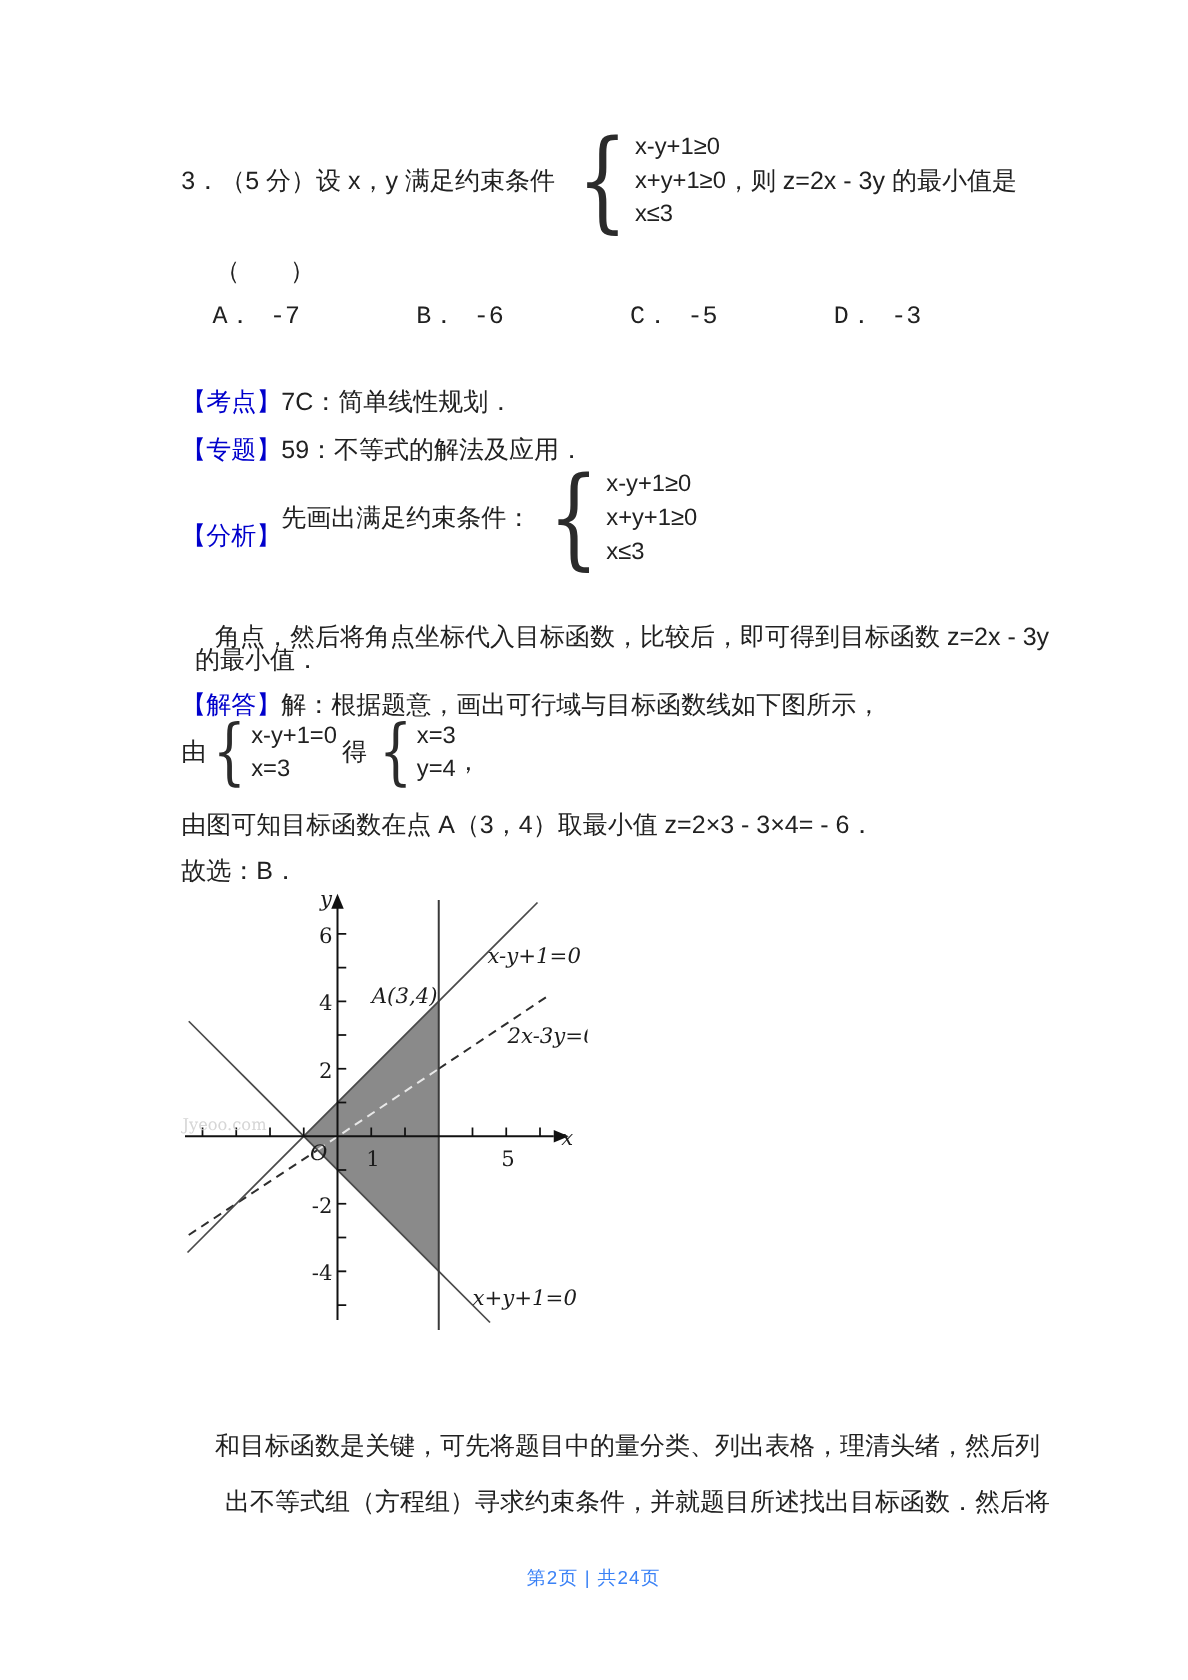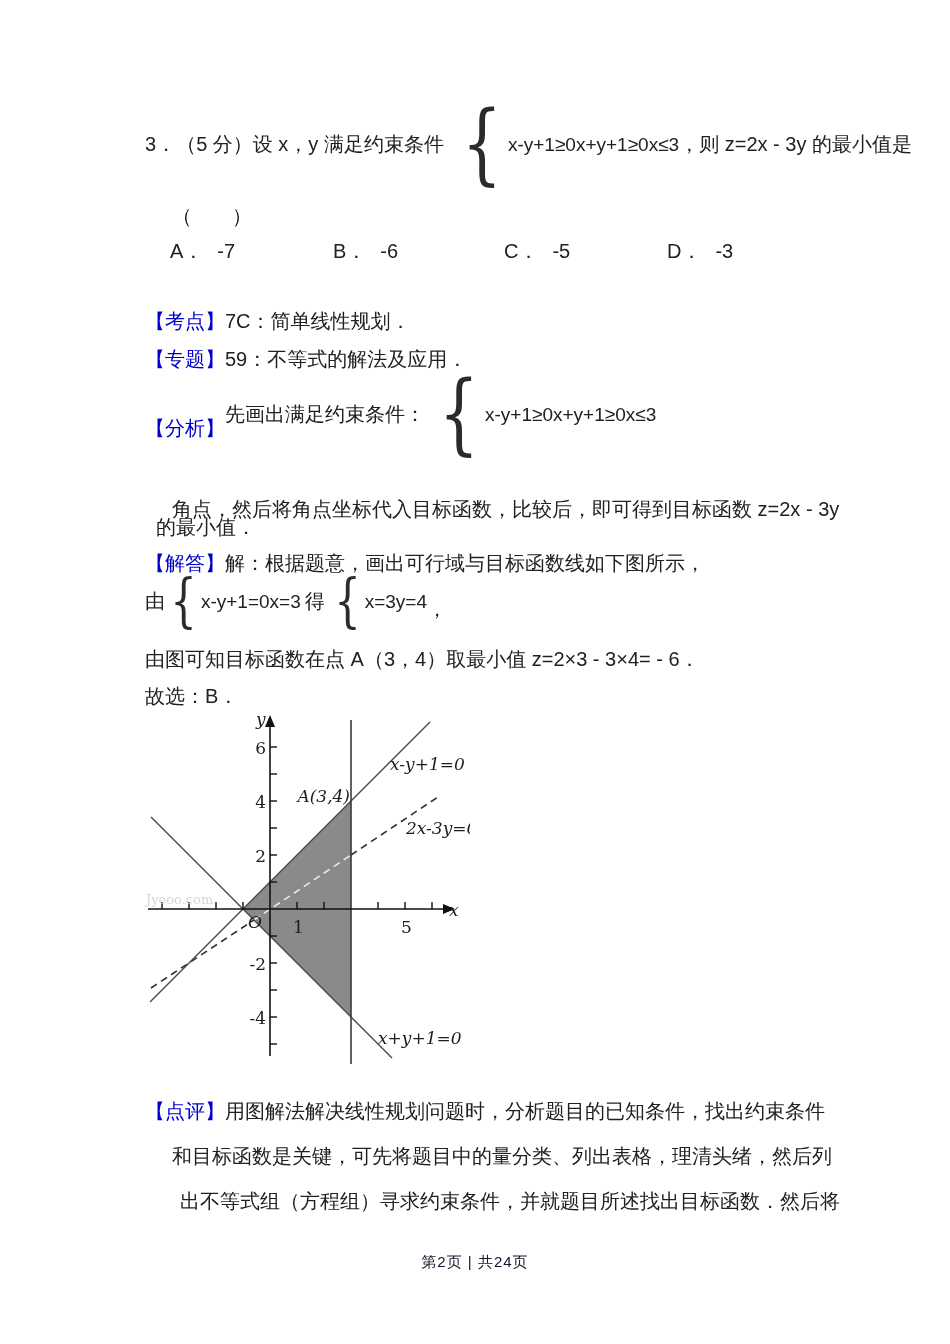--- a/index.html
+++ b/index.html
@@ -10,29 +10,29 @@
   .abs{position:absolute;}
   .row{display:flex;align-items:center;}
   .blue{color:#0000cc;margin-top:28px;}
   .sys{display:inline-flex;align-items:center;}
   .brace{
     font-family:"DejaVu Serif",serif;font-weight:400;color:#2b2b2b;
     display:inline-block;transform:scaleX(.72);transform-origin:center;
   }
   .brace.b3{font-size:88px;line-height:.92;margin-right:-2px;}
   .brace.b2{font-size:58px;line-height:.95;margin-right:-1px;}
-  .sys-lines{display:inline-flex;flex-direction:row;justify-content:center;}
+  .sys-lines{display:inline-flex;flex-direction:column;justify-content:center;}
   .sys-lines .ln{font-size:19px;line-height:27px;white-space:nowrap;}
   .txt{white-space:nowrap;}
   .opt{position:absolute;top:0;white-space:nowrap;}
   .opt .val{margin-left:14px;}
   .comma-low{align-self:flex-end;margin-bottom:6px;}
   .footer{
     position:absolute;top:1253px;left:0;width:100%;text-align:center;
-    font-size:15px;color:#0f172a;letter-spacing:1px;
+    font-size:15px;color:#3b82f6;letter-spacing:1px;
   }
   svg text{font-family:"DejaVu Serif",serif;font-size:17px;fill:#1c1c1c;}
   svg text.it{font-style:italic;}
   svg text.wm{font-size:13px;fill:#d6d6d6;font-style:normal;}
 </style>
 </head>
 <body>
 
 <div class="page">
 
@@ -46,21 +46,21 @@
         <span class="ln">x-y+1≥0</span>
         <span class="ln">x+y+1≥0</span>
         <span class="ln">x≤3</span>
       </span>
     </span>
     <span class="txt">，则 z=2x - 3y 的最小值是</span>
   </div>
 
   <div class="abs txt" style="left:172px;top:203px;">（　　）</div>
 
-  <div class="abs" style="left:0;top:238px;width:782px;height:24px;">
+  <div class="abs" style="left:0;top:238px;width:782px;height:24px;font-family:Liberation Mono, monospace;">
     <span class="opt" style="left:170px;">
       <span>A．</span><span class="val">-7</span>
     </span>
     <span class="opt" style="left:333px;">
       <span>B．</span><span class="val">-6</span>
     </span>
     <span class="opt" style="left:504px;">
       <span>C．</span><span class="val">-5</span>
     </span>
     <span class="opt" style="left:667px;">
@@ -171,21 +171,18 @@
     <text text-anchor="end" x="126" y="96">4</text>
     <text text-anchor="end" x="126" y="150">2</text>
     <text text-anchor="end" x="126" y="258">-2</text>
     <text text-anchor="end" x="126" y="312">-4</text>
     <text class="it" text-anchor="end" x="210" y="90">A(3,4)</text>
     <text class="it" x="250" y="58">x-y+1=0</text>
     <text class="it" x="266" y="122">2x-3y=0</text>
     <text class="it" x="238" y="332">x+y+1=0</text>
   </svg>
 
-  <div class="abs txt" style="left:145px;top:1098px;">
-    <span class="blue">【点评】</span><span>用图解法解决线性规划问题时，分析题目的已知条件，找出约束条件</span>
-  </div>
   <div class="abs txt" style="left:172px;top:1143px;">和目标函数是关键，可先将题目中的量分类、列出表格，理清头绪，然后列</div>
   <div class="abs txt" style="left:180px;top:1188px;text-align:right;">出不等式组（方程组）寻求约束条件，并就题目所述找出目标函数．然后将</div>
 
   <div class="footer">第2页 | 共24页</div>
 
 </div>
 
 </body></html>

